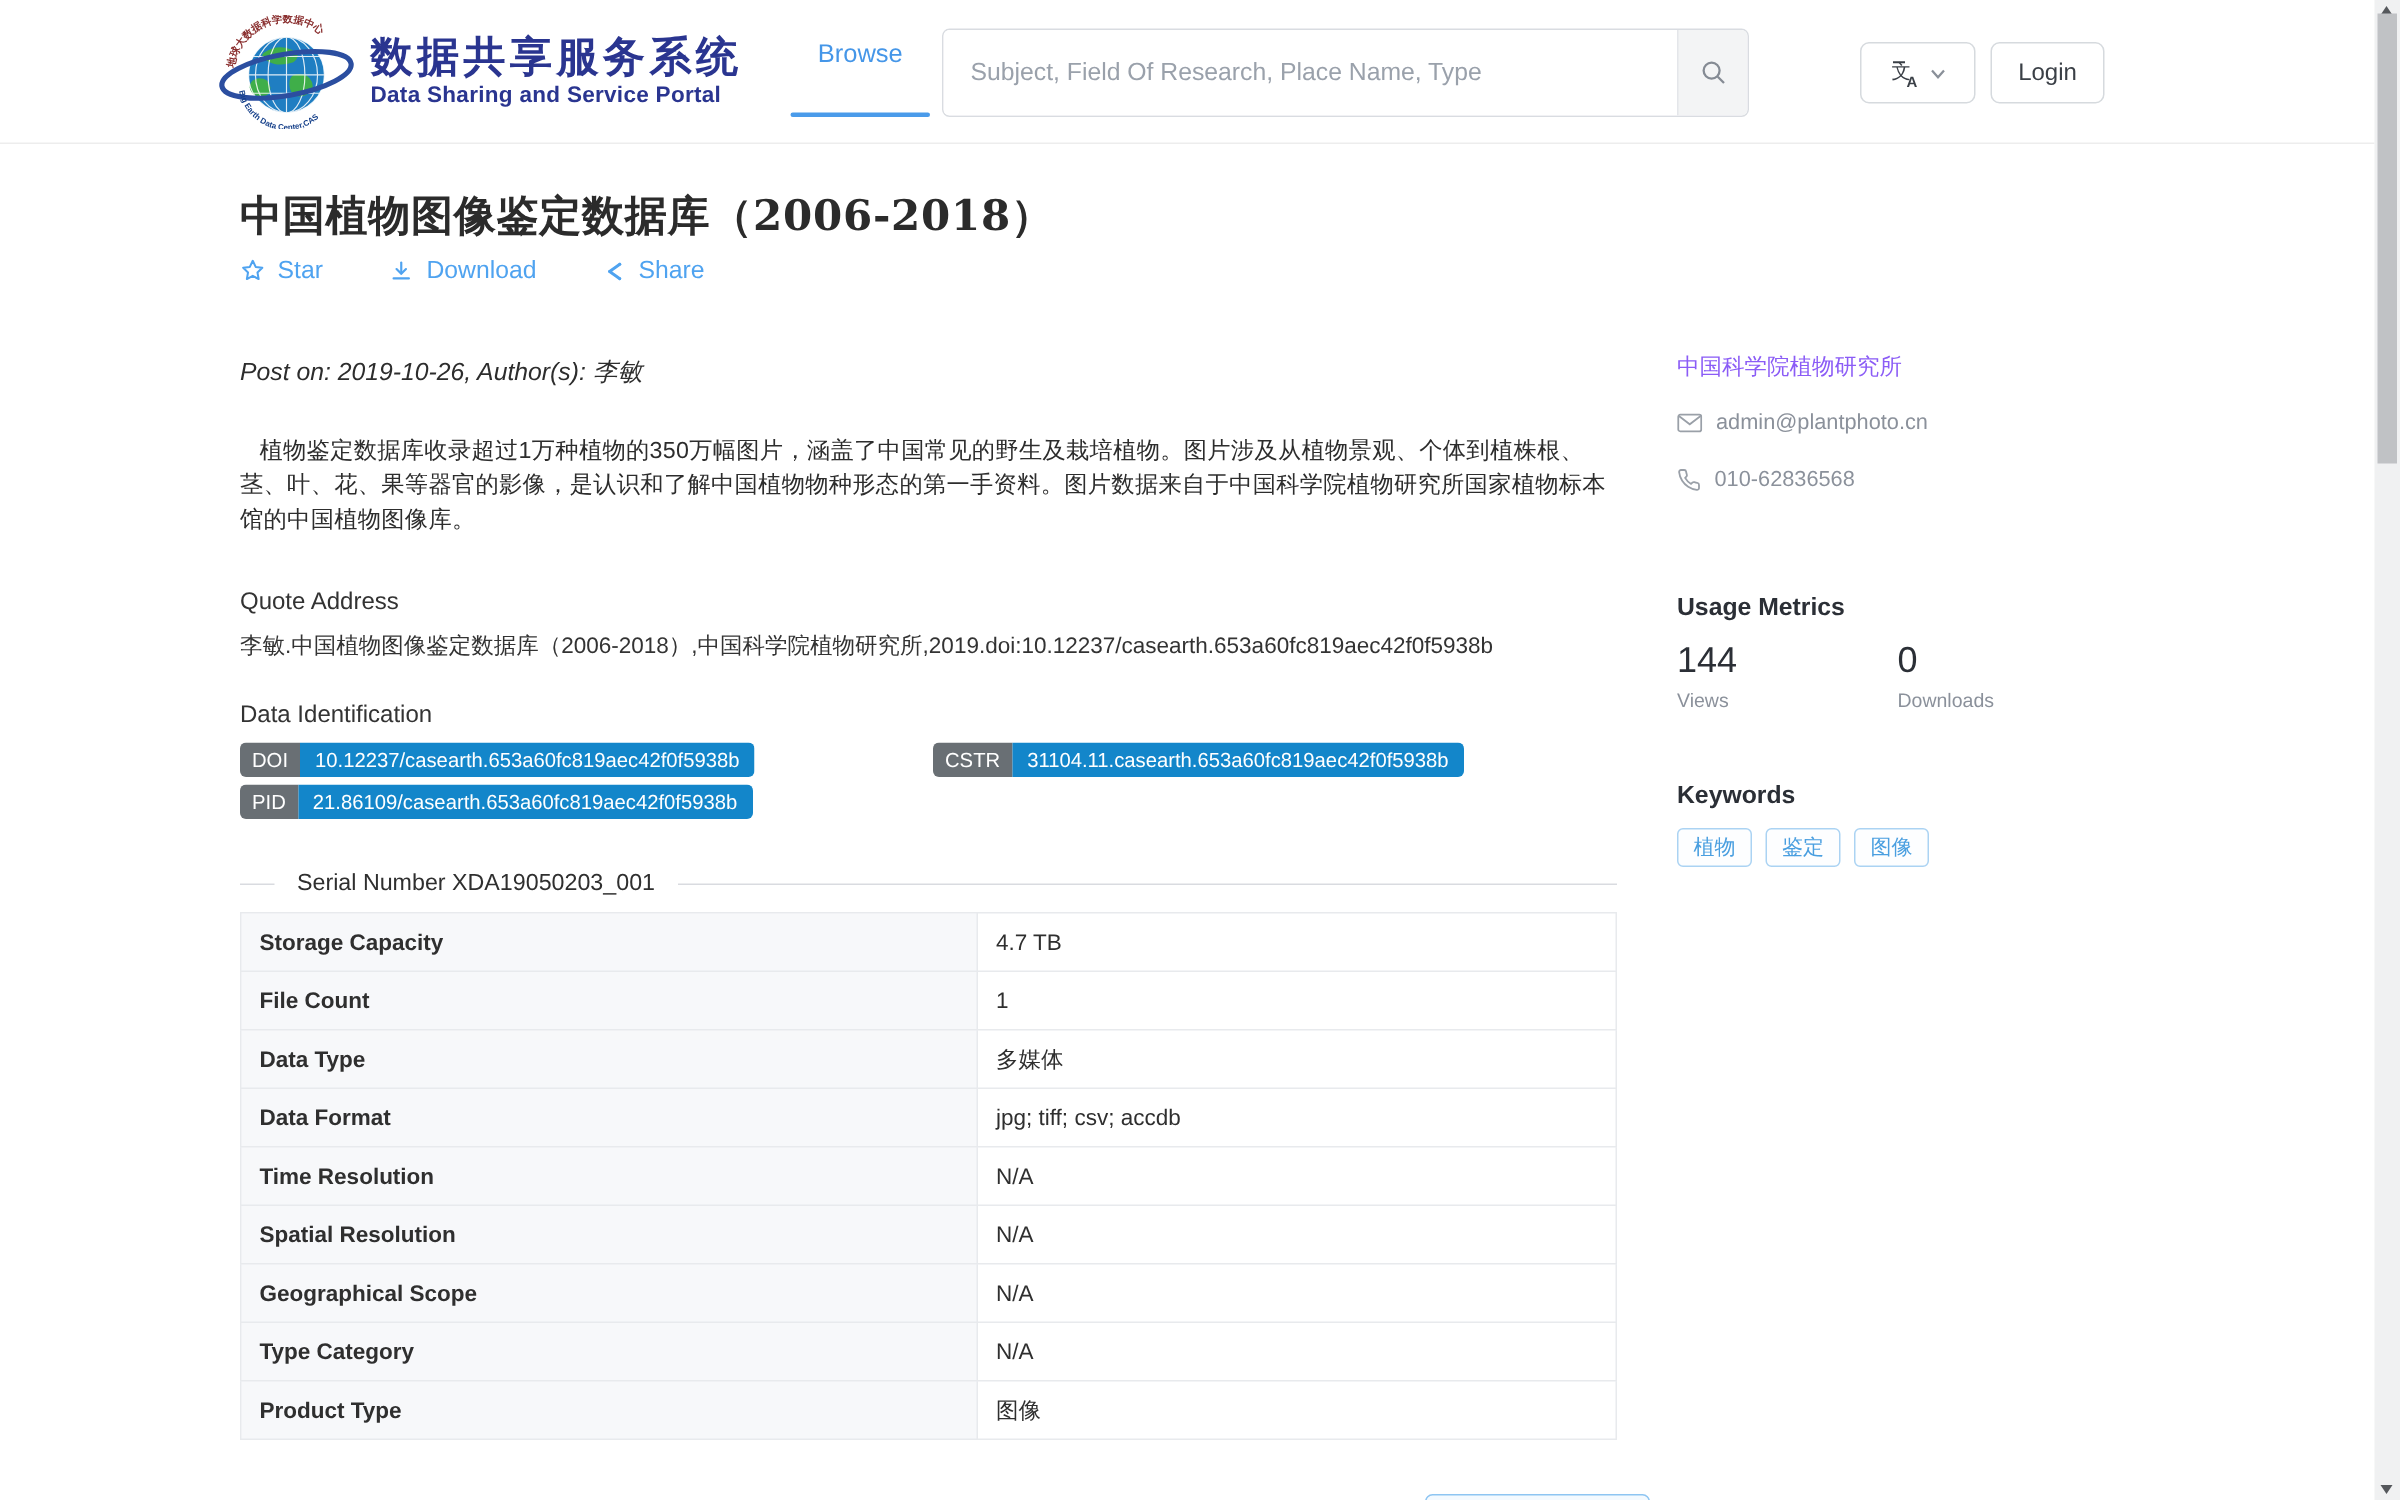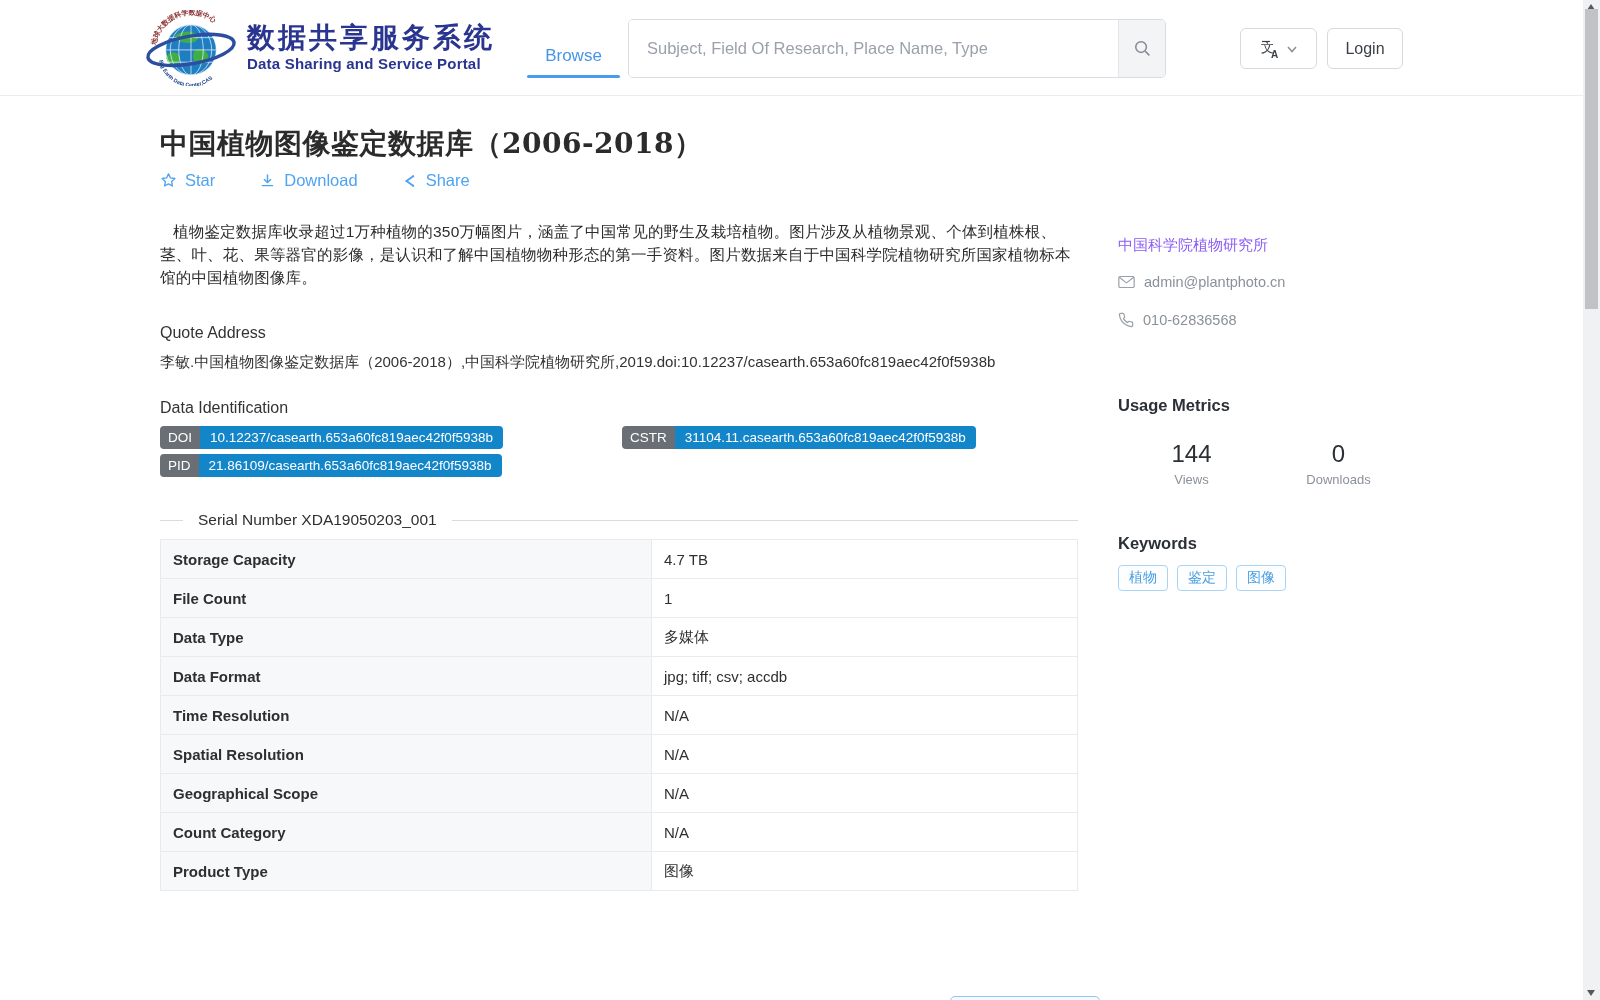--- a/index.html
+++ b/index.html
@@ -7,21 +7,21 @@
     font-family:"Liberation Sans","DejaVu Sans",sans-serif; color:#2f2f2f; }
   .page { position:relative; width:1600px; height:1000px; }
 
   
   .header { position:absolute; left:0; top:0; width:1583px; height:96px;
     background:#fff; border-bottom:1px solid #ededed; }
   .logo-wrap { position:absolute; left:145px; top:10px; display:flex; align-items:center; }
   .brand-text { margin-left:10px; }
   .brand-zh { font-size:28px; font-weight:700; color:#2a3590; letter-spacing:3px; line-height:30px; }
   .brand-en { font-size:15px; font-weight:700; color:#2a3590; line-height:18px; margin-top:2px; letter-spacing:.2px; }
-  .browse-tab { position:absolute; left:527px; top:46px; width:93px; text-align:center;
+  .browse-tab { position:absolute; left:527px; top:26px; width:93px; text-align:center;
     font-size:17px; color:#4596e8; cursor:pointer; }
   .browse-underline { position:absolute; left:527px; top:75px; width:93px; height:3px;
     background:#4a9bea; border-radius:2px; }
   .searchbox { position:absolute; left:628px; top:19px; width:538px; height:59px;
     border:1px solid #d9dce1; border-radius:5px; display:flex; overflow:hidden; background:#fff; }
   .searchbox input { flex:1; border:none; outline:none; padding:0 18px; font-size:16.5px;
     color:#333; font-family:inherit; background:#fff; }
   .searchbox input::placeholder { color:#9aa1ab; }
   .search-btn { width:47px; background:#f3f4f5; border:none; border-left:1px solid #e4e6ea;
     display:flex; align-items:center; justify-content:center; cursor:pointer; }
@@ -60,21 +60,21 @@
   table.meta td.lbl { width:491px; background:#f7f8fa; font-weight:700; }
   .cutoff-button { position:absolute; left:950px; top:996px; width:150px; height:38px;
     border:1px solid #8ec5f2; border-radius:5px; background:#f4faff; cursor:pointer; }
 
   
   .right-col { position:absolute; left:1118px; top:236px; width:380px; }
   .institution { font-size:15px; color:#8b5cf6; line-height:17px; }
   .contact-row { display:flex; align-items:center; gap:9px; margin-top:20px;
     color:#8b919b; font-size:14.5px; line-height:18px; }
   .metrics-heading { margin-top:67px; font-size:16.5px; font-weight:700; color:#2b2f36; }
-  .metrics-row { margin-top:26px; display:flex;text-align:center; }
+  .metrics-row { margin-top:13px; display:flex; }
   .metric { width:147px; }
   .metric-value { font-size:24px; color:#2b2f36; line-height:26px; }
   .metric-label { font-size:13px; color:#8b919b; margin-top:5px; }
   .kw-heading { margin-top:47px; font-size:16.5px; font-weight:700; color:#2b2f36; }
   .tags { margin-top:12px; display:flex; gap:9px; }
   .tag { border:1px solid #abd3f3; border-radius:4px; color:#4a9fe0; font-size:14px;
     padding:3px 10px; background:#fdfeff; cursor:pointer; }
 
   
   .scrollbar { position:absolute; right:0; top:0; width:17px; height:1000px; background:#f0f1f2; }
@@ -189,20 +189,21 @@
             <path d="M14 4L5.5 10 14 16"></path>
             <circle cx="14" cy="4" r="1.2" fill="#4FA3F0" stroke="none"></circle>
             <circle cx="5.5" cy="10" r="1.2" fill="#4FA3F0" stroke="none"></circle>
             <circle cx="14" cy="16" r="1.2" fill="#4FA3F0" stroke="none"></circle>
           </svg>
         </span>
         <span>Share</span>
       </span>
     </div>
 
+    <div class="post-info">Post on: 2019-10-26, Author(s): 李敏</div>
 
     <p class="description">植物鉴定数据库收录超过1万种植物的350万幅图片，涵盖了中国常见的野生及栽培植物。图片涉及从植物景观、个体到植株根、茎、叶、花、果等器官的影像，是认识和了解中国植物物种形态的第一手资料。图片数据来自于中国科学院植物研究所国家植物标本馆的中国植物图像库。</p>
 
     <div class="sec-heading">Quote Address</div>
     <div class="quote-text">李敏.中国植物图像鉴定数据库（2006-2018）,中国科学院植物研究所,2019.doi:10.12237/casearth.653a60fc819aec42f0f5938b</div>
 
     <div class="sec-heading id-heading">Data Identification</div>
 
     <div class="badges">
       <span class="badge">
@@ -249,21 +250,21 @@
           </tr>
         <tr>
           <td class="lbl">Spatial Resolution</td>
           <td>N/A</td>
           </tr>
         <tr>
           <td class="lbl">Geographical Scope</td>
           <td>N/A</td>
           </tr>
         <tr>
-          <td class="lbl">Count Category</td>
+          <td class="lbl">Type Category</td>
           <td>N/A</td>
           </tr>
         <tr>
           <td class="lbl">Product Type</td>
           <td>图像</td>
           </tr>
       </tbody>
     </table>
   </div>
 

